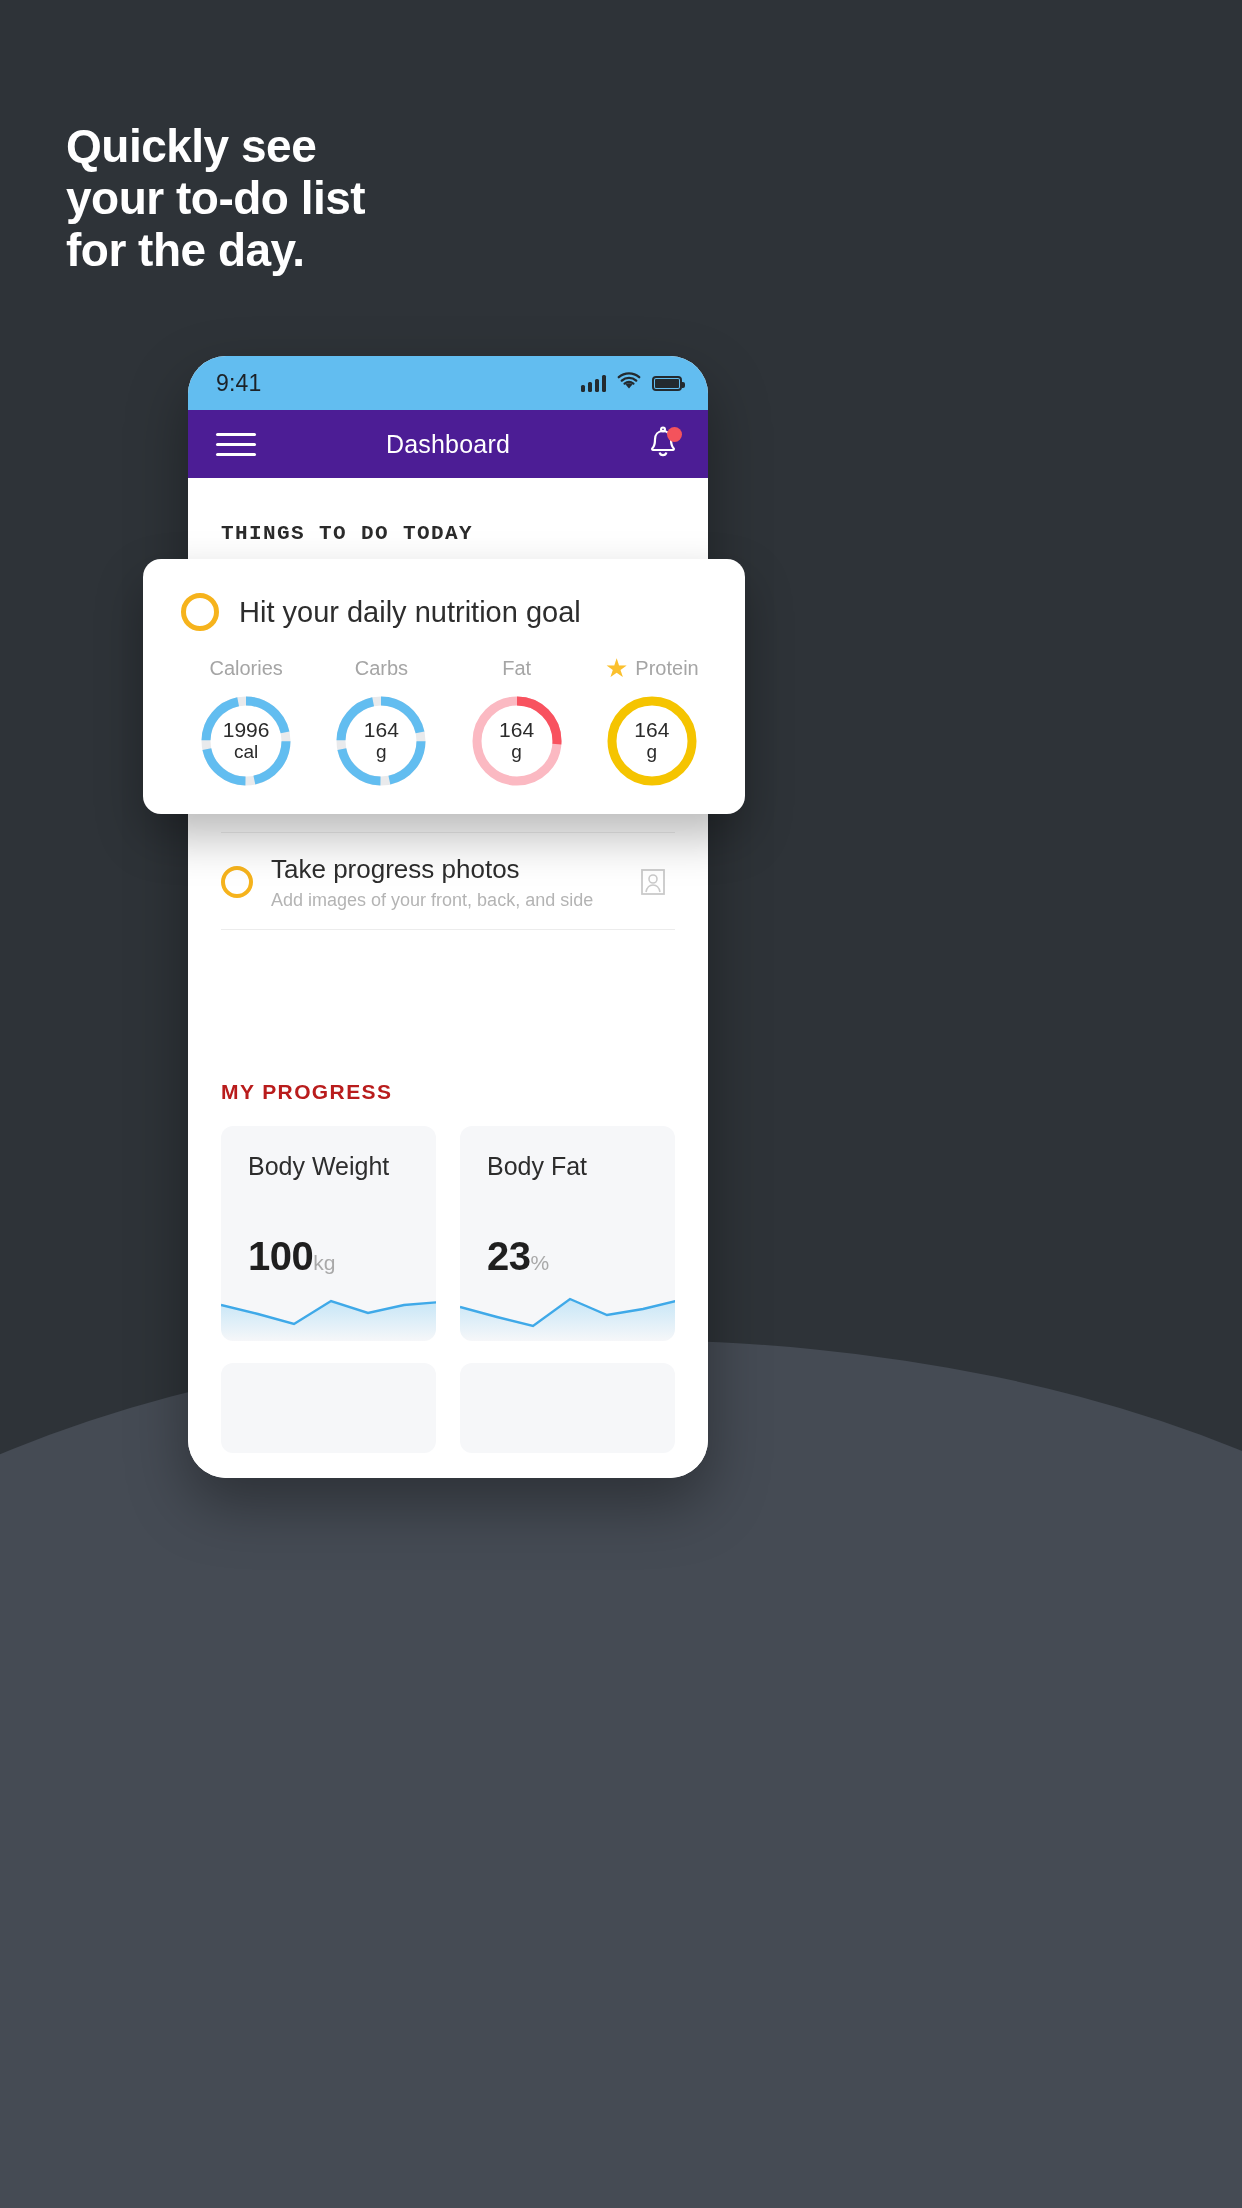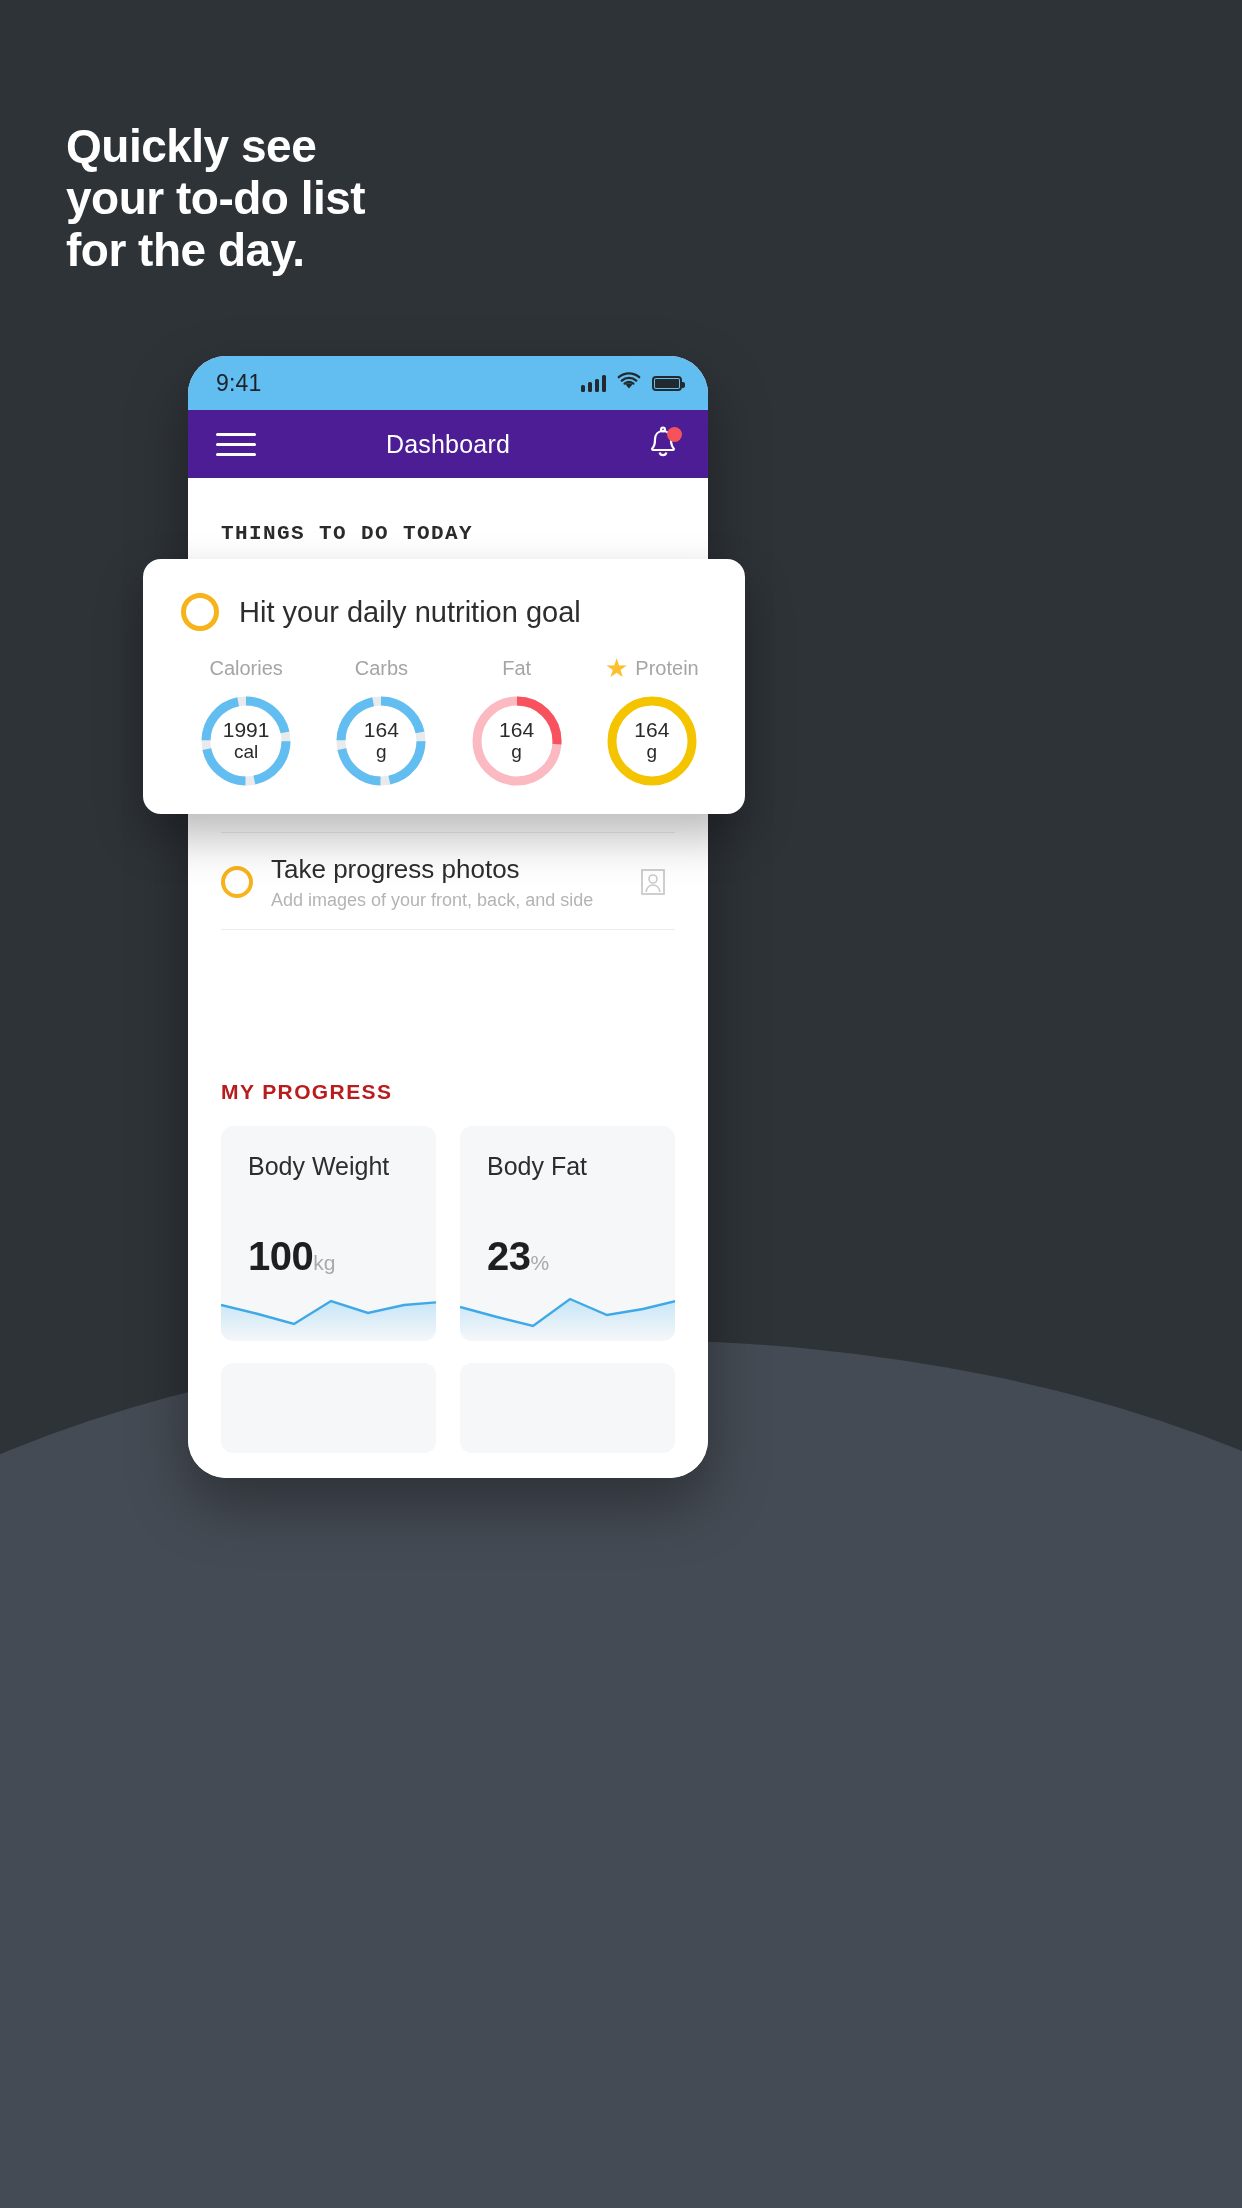--- a/index.html
+++ b/index.html
@@ -400,21 +400,21 @@
   <div class="macros">
 
     <div class="macro">
       <div class="macro-label">Calories</div>
       <div class="donut">
         <svg width="96" height="96" viewBox="0 0 96 96">
           <circle cx="48" cy="48" r="40" fill="none" stroke="#e9eaec" stroke-width="9"></circle>
           <circle cx="48" cy="48" r="40" fill="none" stroke="#62bdf0" stroke-width="9" stroke-dasharray="54 9" stroke-dashoffset="0" transform="rotate(-90 48 48)" stroke-linecap="butt"></circle>
         </svg>
         <div class="donut-txt">
-          <span class="n">1991</span>
+          <span class="n">1996</span>
           <span>cal</span>
         </div>
       </div>
     </div>
 
     <div class="macro">
       <div class="macro-label">Carbs</div>
       <div class="donut">
         <svg width="96" height="96" viewBox="0 0 96 96">
           <circle cx="48" cy="48" r="40" fill="none" stroke="#e9eaec" stroke-width="9"></circle>

